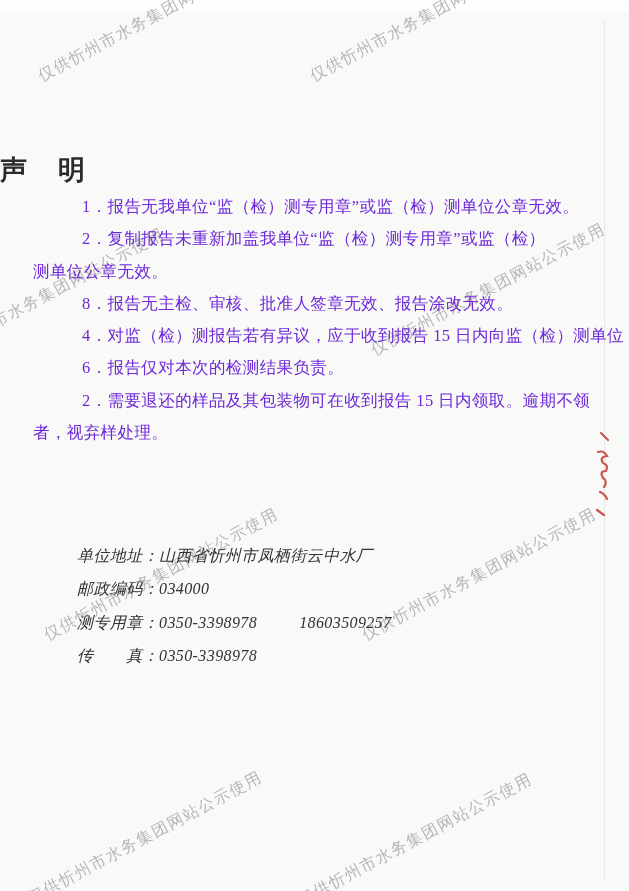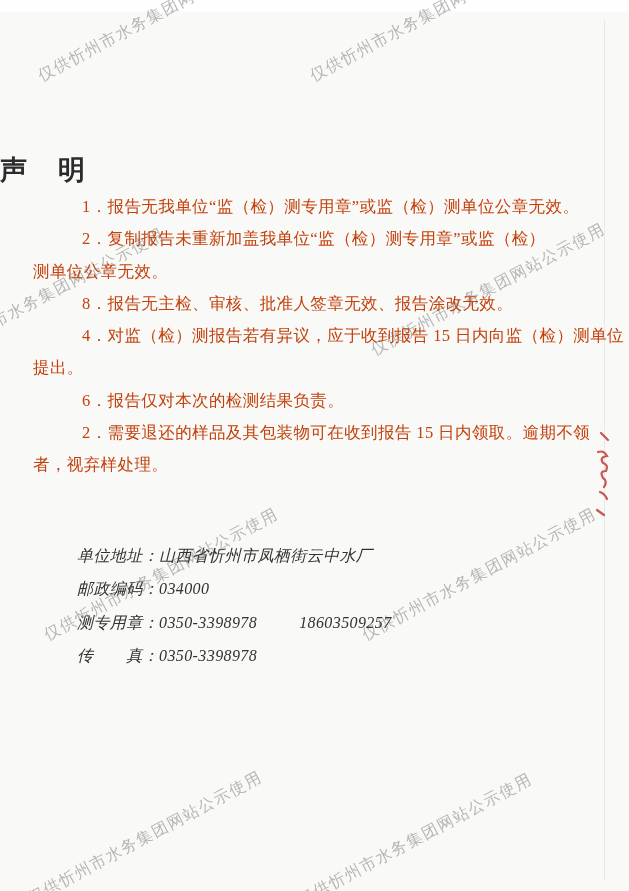--- a/index.html
+++ b/index.html
@@ -48,21 +48,21 @@
     font-size:27px;font-weight:bold;color:#2b2b2b;
     letter-spacing:2px;
     margin:0;
   }
   .body-text{
     position:absolute;left:33px;top:191px;width:562px;
   }
   .line{
     height:32.3px;line-height:32.3px;
     font-size:16.5px;letter-spacing:0.4px;
-    white-space:nowrap;color:#c2410c;
+    white-space:nowrap;color:#6d28d9;
   }
   .line.first{padding-left:49px;}
   .contact{
     position:absolute;left:77px;top:539px;width:480px;font-style:italic;
   }
   .contact .cline{
     height:33.4px;line-height:33.4px;
     font-size:16px;letter-spacing:0.4px;
     white-space:nowrap;color:#323232;
   }
@@ -96,21 +96,20 @@
   </svg>
 
   <h1 class="title">声　明</h1>
 
   <div class="body-text">
     <div class="line first">1．报告无我单位“监（检）测专用章”或监（检）测单位公章无效。</div>
     <div class="line first">2．复制报告未重新加盖我单位“监（检）测专用章”或监（检）</div>
     <div class="line">测单位公章无效。</div>
     <div class="line first">8．报告无主检、审核、批准人签章无效、报告涂改无效。</div>
     <div class="line first">4．对监（检）测报告若有异议，应于收到报告 15 日内向监（检）测单位</div>
-    <div class="line">提出。</div>
     <div class="line first">6．报告仅对本次的检测结果负责。</div>
     <div class="line first">2．需要退还的样品及其包装物可在收到报告 15 日内领取。逾期不领</div>
     <div class="line">者，视弃样处理。</div>
   </div>
 
   <div class="contact">
     <div class="cline">
       <span>单位地址：</span><span>山西省忻州市凤栖街云中水厂</span>
     </div>
     <div class="cline">

